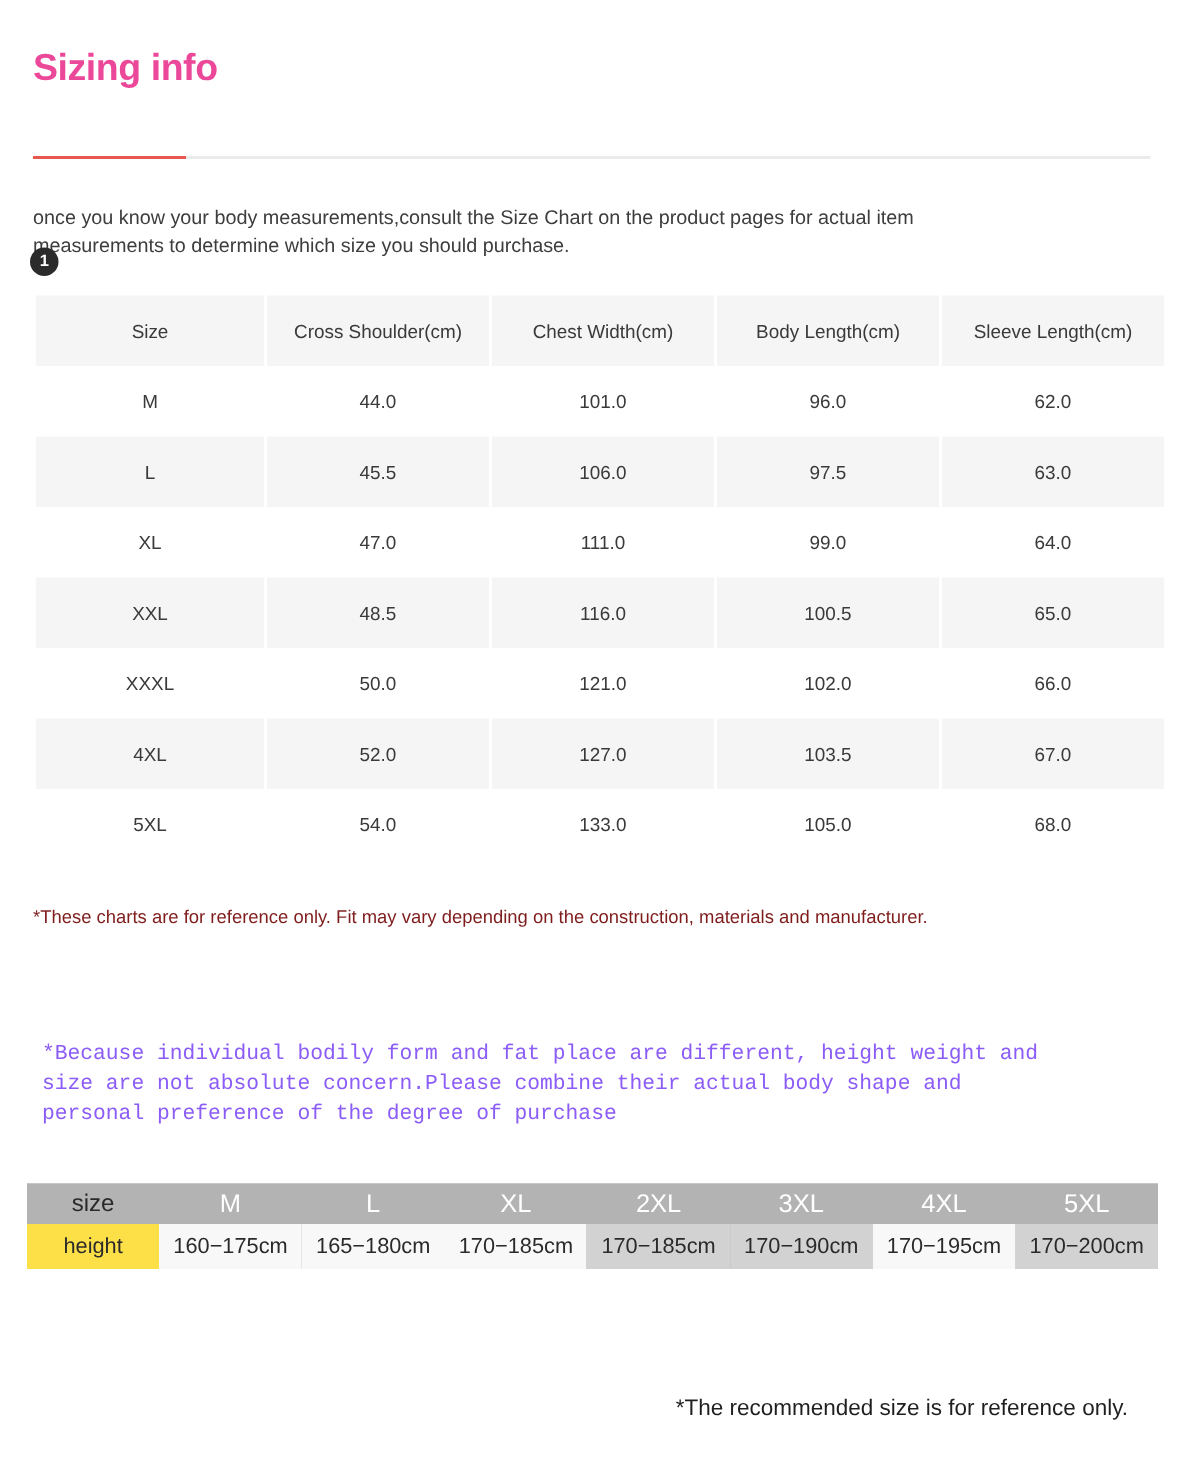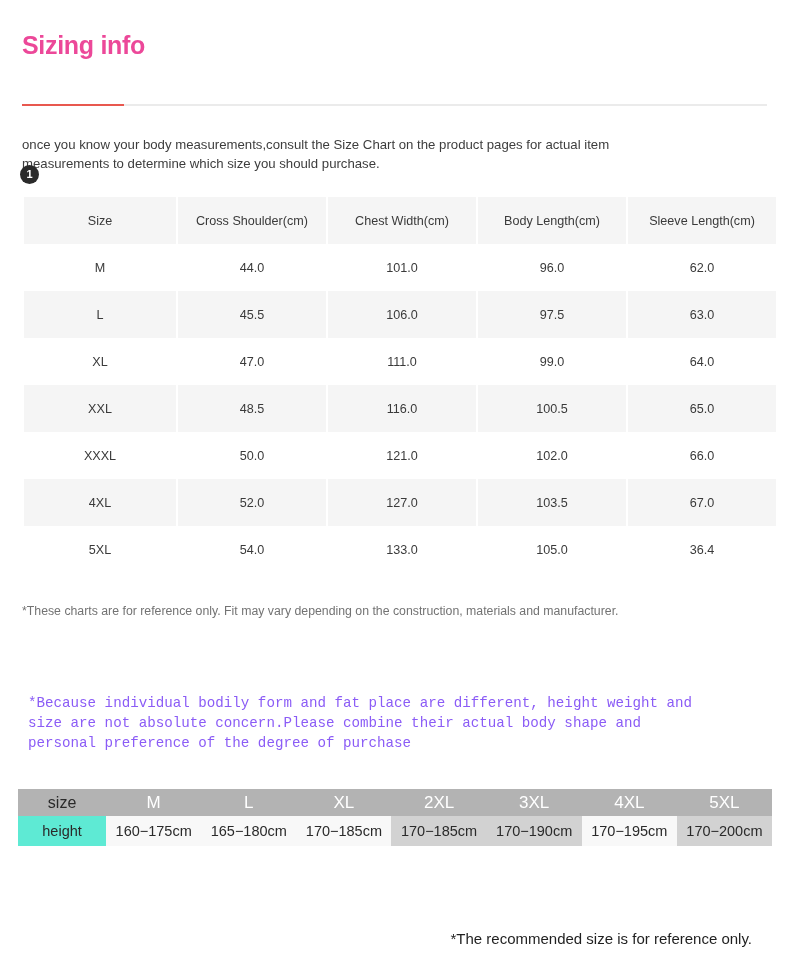--- a/index.html
+++ b/index.html
@@ -110,21 +110,21 @@
   .size-table col.c-data  { width: 148px; }
 
   
   .table-note {
     position: absolute;
     left: 22px;
     top: 590px;
     width: 745px;
     font-size: 12.3px;
     line-height: 18px;
-    color: #737373;
+    color: #7f1d1d;
   }
 
   
   .body-note {
     position: absolute;
     left: 28px;
     top: 679px;
     width: 672px;
     font-size: 14.2px;
     line-height: 20px;
@@ -161,21 +161,21 @@
     font-size: 17px;
     color: #ffffff;
     background: #b3b3b3;
     height: 27px;
   }
   .rec-table tr.rec-head td.rec-label {
     color: #2a2a2a;
     font-size: 16px;
   }
   .rec-table td.rec-label {
-    background: #5eead4;
+    background: #fde047;
     color: #2a2a2a;
     font-size: 16px;
   }
   .rec-table td.bg-white { background: #f8f8f8; }
   .rec-table td.bg-gray  { background: #d2d2d2; }
   .rec-table td.bg-dark  { background: #b3b3b3; }
 
   .rec-table tr.rec-height td { height: 30px; font-size: 14.5px; }
   .rec-table tr.rec-weight td { height: 30px; font-size: 15.5px; }
 
@@ -260,21 +260,21 @@
         <td>52.0</td>
         <td>127.0</td>
         <td>103.5</td>
         <td>67.0</td>
       </tr>
       <tr>
         <td>5XL</td>
         <td>54.0</td>
         <td>133.0</td>
         <td>105.0</td>
-        <td>36.4</td>
+        <td>68.0</td>
       </tr>
     </tbody>
 </table>
 
 <p class="table-note">*These charts are for reference only. Fit may vary depending on the construction, materials and manufacturer.</p>
 
 <p class="body-note">*Because individual bodily form and fat place are different, height weight and size are not absolute concern.Please combine their actual body shape and personal preference of the degree of purchase</p>
 
 <div class="rec-table-wrap">
   <table class="rec-table">

